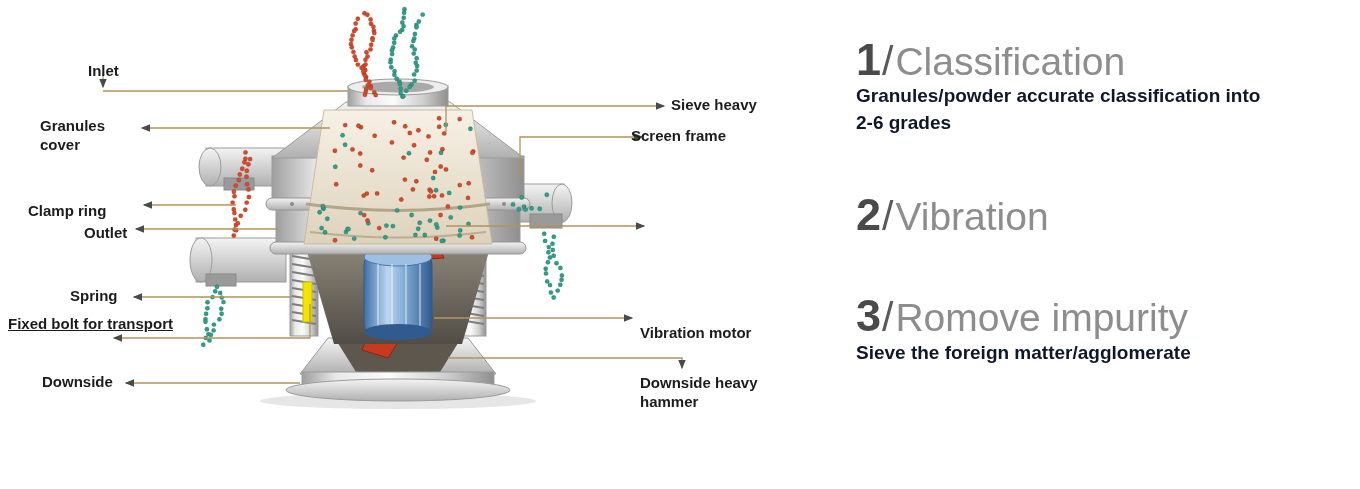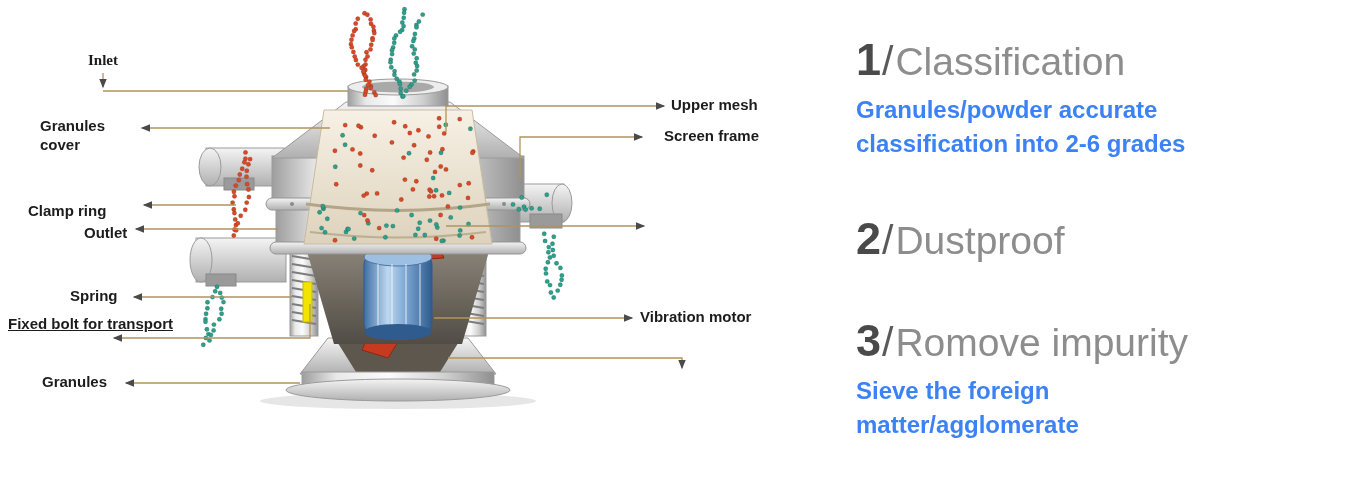--- a/index.html
+++ b/index.html
@@ -17,22 +17,22 @@
   .features{
     position:absolute;left:820px;top:0;width:540px;height:489px;
     box-sizing:border-box;padding:36px 46px 0 36px;
   }
   .feature{margin-bottom:54px;}
   .feature-title{margin:0;line-height:1.05;white-space:nowrap;}
   .feature-title .num{font-size:45px;font-weight:700;color:#4a4a4a;}
   .feature-title .slash{font-size:41px;font-weight:400;color:#5a5a5a;padding:0 2px 0 1px;}
   .feature-title .word{font-size:39px;font-weight:400;color:#8d8d8d;}
   .feature-desc{
-    margin:10px 0 0;max-width:420px;
-    font-size:24px;font-weight:700;color:#3b82f6;line-height:1.42;
+    margin:0 0 0;max-width:420px;
+    font-size:19px;font-weight:700;color:#0f172a;line-height:1.42;
   }
 </style>
 </head>
 <body>
 
 <div class="diagram-area">
 
   <svg id="machine-svg" viewBox="0 0 820 489" width="820" height="489">
     <defs>
       <linearGradient id="mh" x1="0" y1="0" x2="1" y2="0">
@@ -416,37 +416,38 @@
       <path d="M310,304 L310,338 L114,338" marker-end="url(#arr)"></path>
       <path d="M300,383 L126,383" marker-end="url(#arr)"></path>
       <path d="M446,132 L446,106 L664,106" marker-end="url(#arr)"></path>
       <path d="M520,178 L520,137 L642,137" marker-end="url(#arr)"></path>
       <path d="M446,226 L644,226" marker-end="url(#arr)"></path>
       <path d="M434,318 L632,318" marker-end="url(#arr)"></path>
       <path d="M448,358 L682,358 L682,368" marker-end="url(#arr)"></path>
     </g>
   </svg>
 
-  <div class="lbl" style="left:88px;top:51px;font-family:Liberation Serif, serif;">Inlet</div>
+  <div class="lbl" style="left:88px;top:62px;">Inlet</div>
   <div class="lbl" style="left:40px;top:117px;width:82px;">Granules cover</div>
   <div class="lbl" style="left:84px;top:196px;margin-top:28px;">Outlet</div>
   <div class="lbl" style="left:28px;top:202px;">Clamp ring</div>
   <div class="lbl" style="left:70px;top:287px;">Spring</div>
   <div class="lbl" style="left:8px;top:315px;width:210px;text-decoration:underline;">Fixed bolt for transport</div>
-  <div class="lbl" style="left:42px;top:373px;">Granules</div>
-  <div class="lbl" style="left:671px;top:96px;">Upper mesh</div>
-  <div class="lbl" style="left:664px;top:127px;">Screen frame</div>
-  <div class="lbl" style="left:640px;top:308px;">Vibration motor</div>
+  <div class="lbl" style="left:42px;top:373px;">Downside</div>
+  <div class="lbl" style="left:671px;top:96px;">Sieve heavy</div>
+  <div class="lbl" style="left:631px;top:127px;">Screen frame</div>
+  <div class="lbl" style="left:640px;top:324px;">Vibration motor</div>
+  <div class="lbl" style="left:640px;top:374px;width:130px;">Downside heavy hammer</div>
 </div>
 
 <aside class="features">
   <div class="feature">
     <h2 class="feature-title"><span class="num">1</span><span class="slash">/</span><span class="word">Classification</span></h2>
     <p class="feature-desc">Granules/powder accurate classification into 2-6 grades</p>
   </div>
   <div class="feature">
-    <h2 class="feature-title"><span class="num">2</span><span class="slash">/</span><span class="word">Dustproof</span></h2>
+    <h2 class="feature-title"><span class="num">2</span><span class="slash">/</span><span class="word">Vibration</span></h2>
   </div>
   <div class="feature">
     <h2 class="feature-title"><span class="num">3</span><span class="slash">/</span><span class="word">Romove impurity</span></h2>
     <p class="feature-desc">Sieve the foreign matter/agglomerate</p>
   </div>
 </aside>
 
 </body></html>

